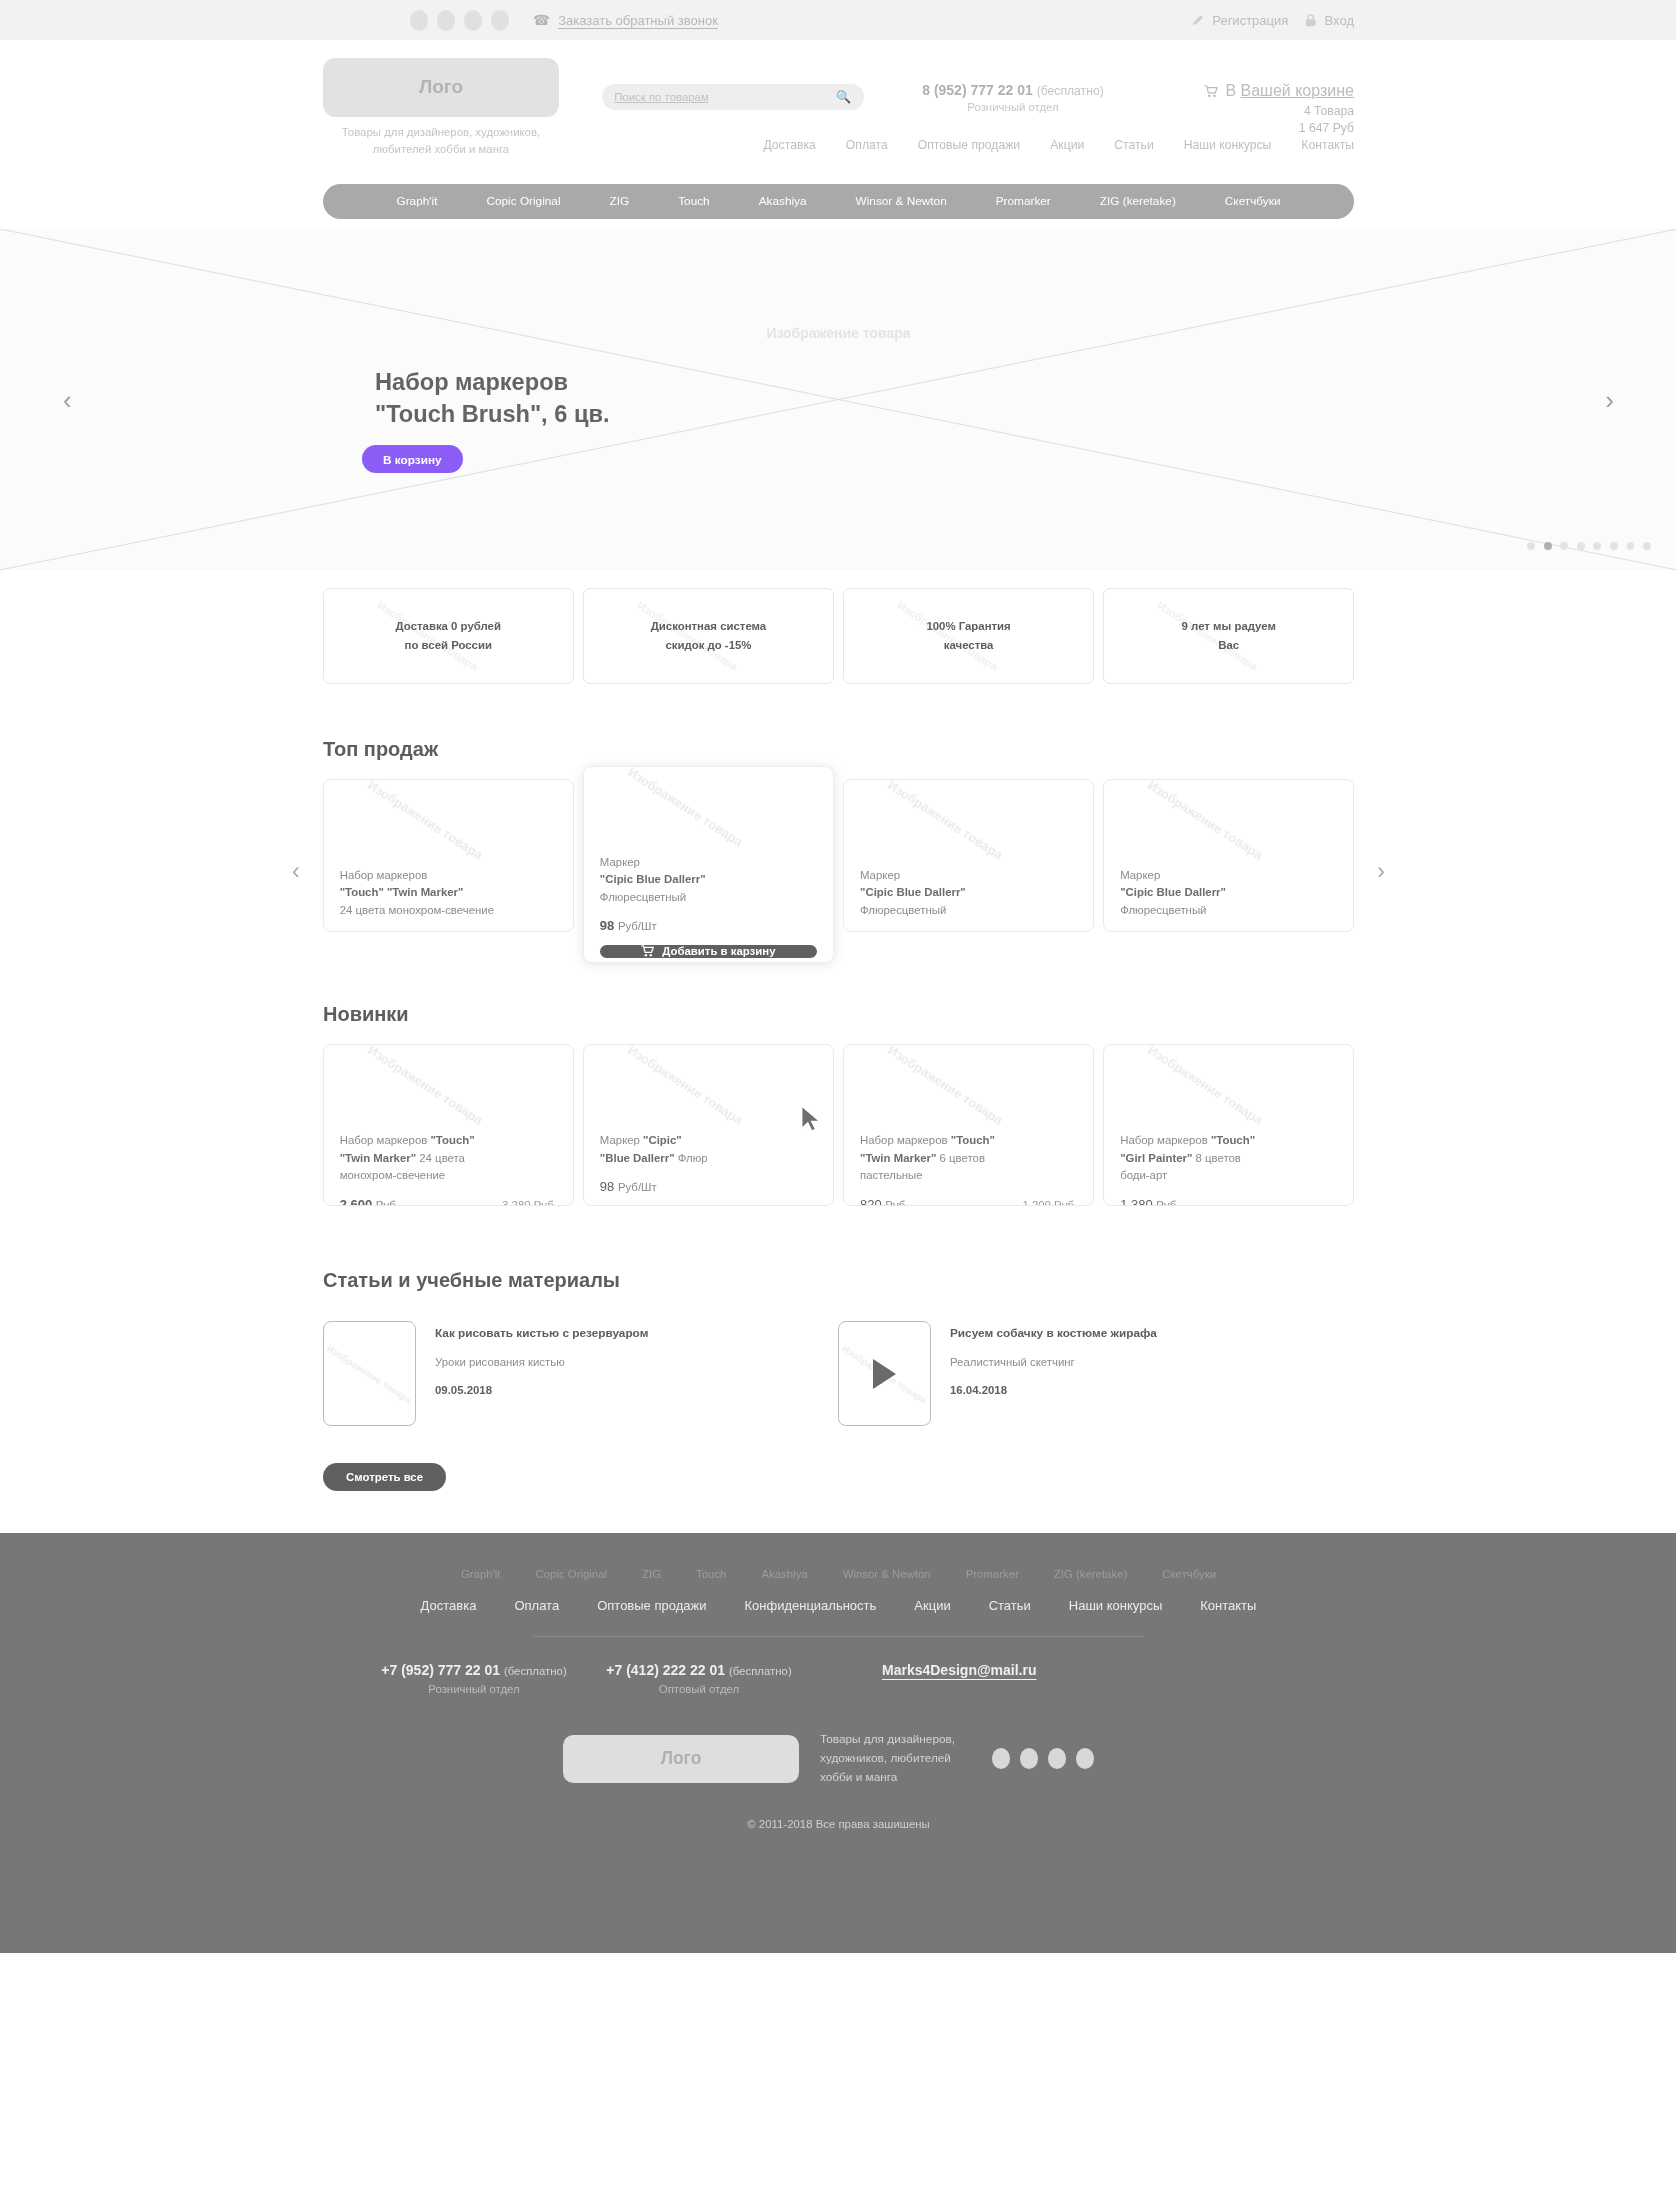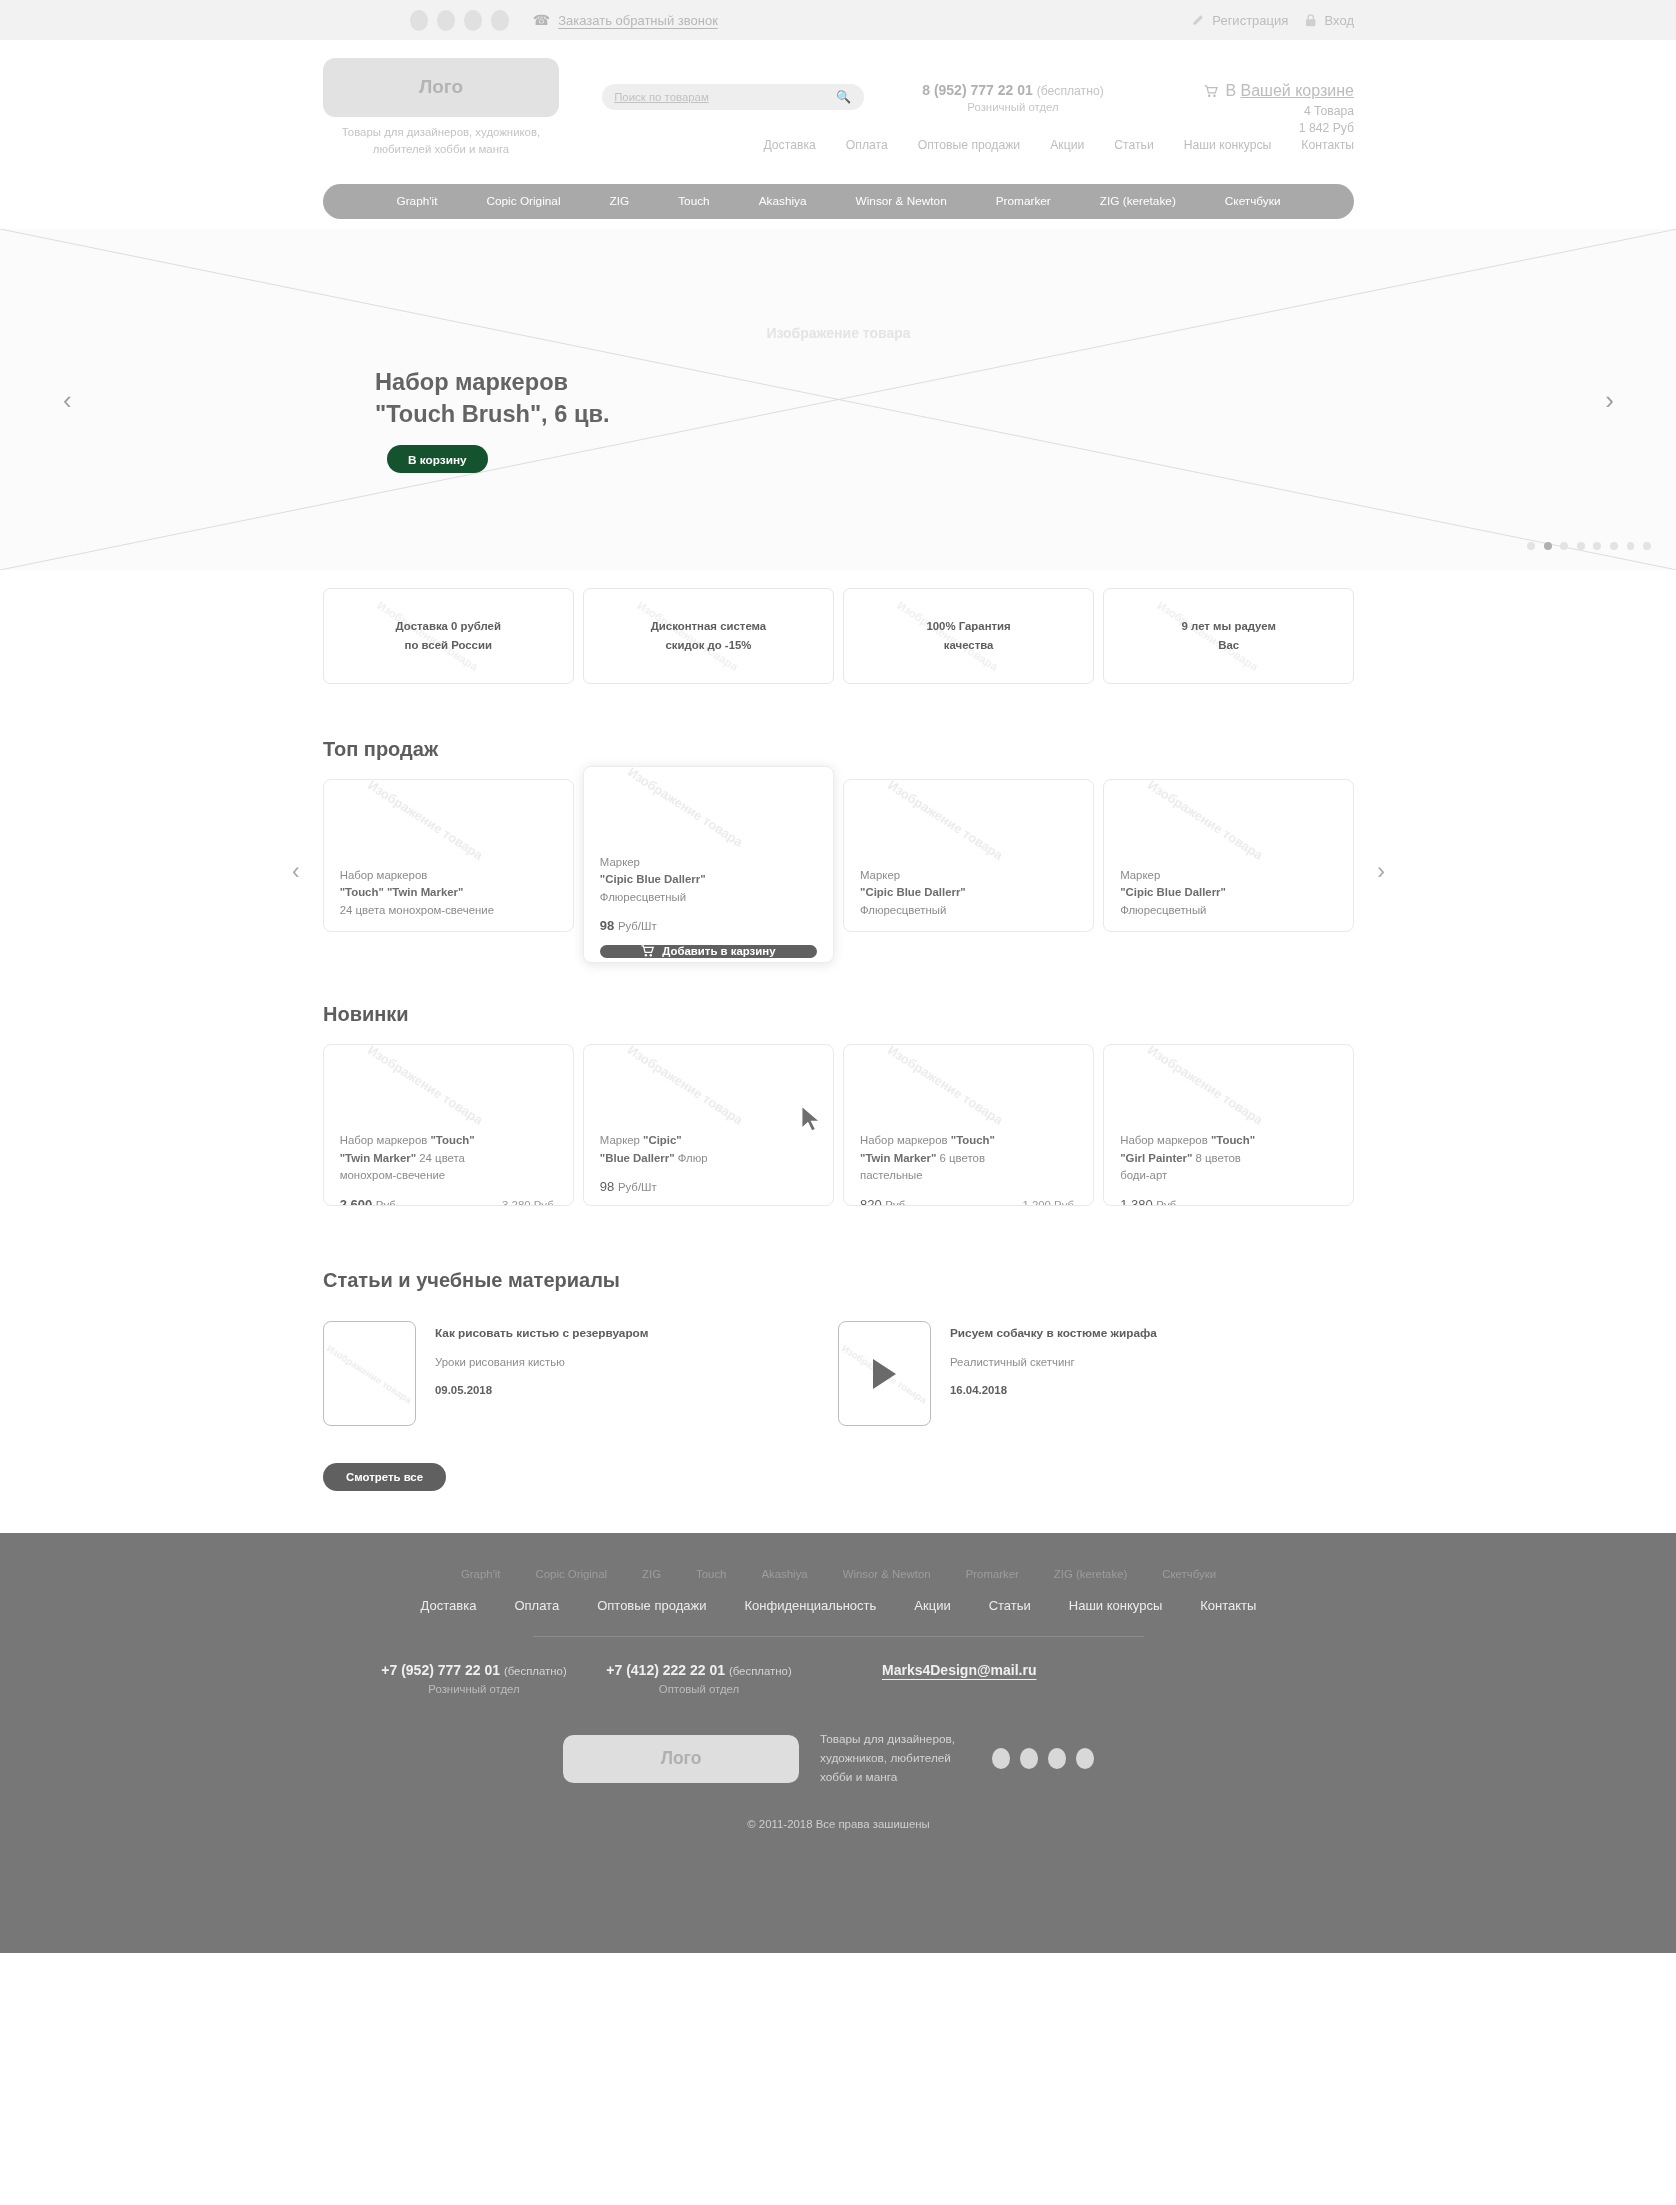--- a/index.html
+++ b/index.html
@@ -106,22 +106,22 @@
   .hero-ph {
     position: absolute; left: 50%; top: 96px; transform: translateX(-50%);
     color: #e4e4e4; font-size: 14px; font-weight: bold;
   }
   .hero-body { width: 1031px; margin: 0 auto; position: relative; height: 100%; }
   .hero-title {
     position: absolute; left: 52px; top: 138px;
     font-size: 23.6px; font-weight: bold; color: #646464; line-height: 1.34;
   }
   .hero-btn {
-    position: absolute; left: 64px; top: 216px;
-    background: #14532d; color: #fff; border: 0; border-radius: 14px;
+    position: absolute; left: 39px; top: 216px;
+    background: #8b5cf6; color: #fff; border: 0; border-radius: 14px;
     padding: 8px 21px; height: 28px; font-size: 11.8px; font-weight: bold;
     font-family: "Liberation Sans", sans-serif; cursor: pointer;
   }
   .hero-arrow {
     position: absolute; top: 50%; transform: translateY(-50%);
     color: #9f9f9f; font-size: 26px; cursor: pointer; user-select: none;
     line-height: 1;
   }
   .hero-arrow.left { left: 63px; }
   .hero-arrow.right { right: 63px; }
@@ -306,21 +306,21 @@
   <div class="cart-block">
     <div class="cart-top">
       <svg width="14" height="13" viewBox="0 0 16 15">
         <path d="M0.5 1 H3 L5 9 H13 L15 3 H4" fill="none" stroke="#bdbdbd" stroke-width="1.4"></path>
         <circle cx="6" cy="12.5" r="1.5" fill="#bdbdbd"></circle>
         <circle cx="12" cy="12.5" r="1.5" fill="#bdbdbd"></circle>
       </svg>
       <span class="lbl"><span>В </span><u>Вашей корзине</u></span>
     </div>
     <div class="cart-line">4 Товара</div>
-    <div class="cart-line">1 842 Руб</div>
+    <div class="cart-line">1 647 Руб</div>
   </div>
 
   <div class="mainnav" id="main-nav">
       <a href="#">Доставка</a>
       <a href="#">Оплата</a>
       <a href="#">Оптовые продажи</a>
       <a href="#">Акции</a>
       <a href="#">Статьи</a>
       <a href="#">Наши конкурсы</a>
       <a href="#">Контакты</a>

